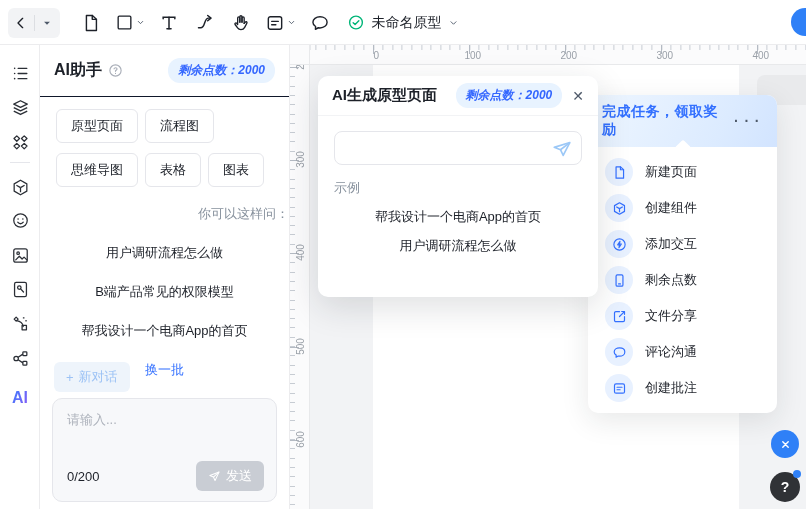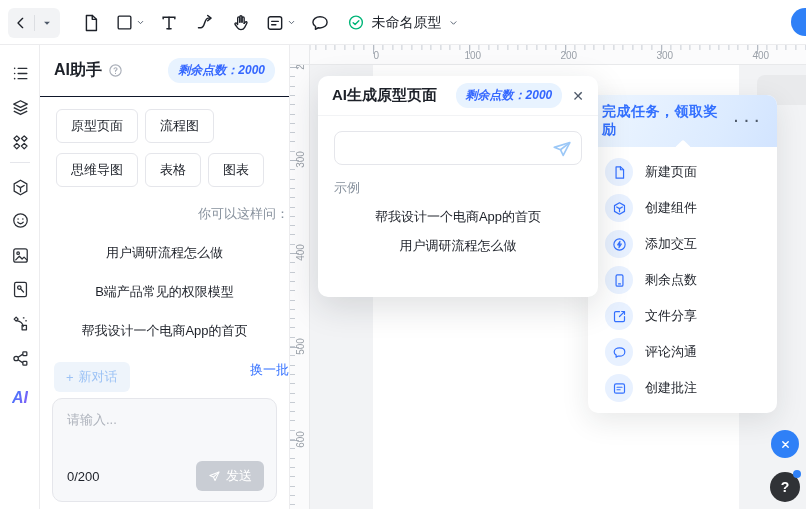--- a/index.html
+++ b/index.html
@@ -24,39 +24,39 @@
   .doc-title .t { font-size:14px; color:#1d2129; }
   .avatar { position:absolute; right:-13px; top:8px; width:28px; height:28px; border-radius:50%;
             background:#2f80f7; }
 
   
   .rail { position:absolute; left:0; top:45px; width:40px; height:464px; background:#fff;
           border-right:1px solid #ececee; z-index:35; }
   .rail-btn { position:absolute; left:6px; width:28px; height:28px; border-radius:6px; display:flex;
               align-items:center; justify-content:center; color:#2b2f36; cursor:pointer; }
   .rail-div { position:absolute; left:10px; width:20px; height:1px; background:#e5e6eb; }
-  .ai-logo { font-weight:bold; font-size:16px; font-style:italic;
+  .ai-logo { font-weight:bold; font-size:16px; 
              background:linear-gradient(120deg,#3a7bfd,#8a5cf6);
              -webkit-background-clip:text; background-clip:text; color:transparent; }
 
   
   .ai-panel { position:absolute; left:40px; top:45px; width:250px; height:464px; background:#fff;
               border-right:1px solid #ececee; z-index:30; }
   .ai-head { height:52px; display:flex; align-items:center; padding:0 14px;
              border-bottom:1px solid #0f172a;text-align:right; }
   .ai-head .name { font-size:16px; font-weight:bold; }
   .help-q { margin-left:6px; color:#a9aeb8; display:flex; }
   .pts-badge { margin-left:auto; background:#e8f3ff; color:#3366ff; font-size:12px; font-style:italic;
                font-weight:bold; padding:4px 10px; border-radius:12px; white-space:nowrap; }
   .cats { padding:12px 14px 2px 16px; display:flex; flex-wrap:wrap; gap:10px 7px; }
   .cat-btn { border:1px solid #e5e6eb; background:#fff; border-radius:6px; font-size:13px;
              color:#1d2129; padding:7px 14px; cursor:pointer; font-family:inherit; }
   .hint { text-align:right; color:#86909c; font-size:13px; margin-top:16px; }
   .sugg { text-align:center; font-size:13px; color:#1d2129; margin-top:21px; cursor:pointer; }
-  .refresh { text-align:right; font-size:13px; color:#3370ff; margin-top:21px; cursor:pointer; }
+  .refresh { text-align:center; font-size:13px; color:#3370ff; margin-top:21px; cursor:pointer; }
   .new-chat { position:absolute; left:14px; bottom:117px; background:#eef4fb; color:#9cc2f5;
               border:none; border-radius:6px; font-size:13px; padding:6px 12px; cursor:pointer;
               display:flex; align-items:center; gap:5px; font-family:inherit; }
   .input-card { position:absolute; left:12px; right:12px; bottom:7px; height:104px;
                 background:#f7f8fa; border:1px solid #e5e6eb; border-radius:10px; padding:12px 14px; }
   .input-card textarea { width:100%; height:40px; border:none; background:transparent; resize:none;
                 outline:none; font-size:13px; font-family:inherit; color:#ef4444; }
   .input-card textarea::placeholder { color:#aeb3bc; }
   .card-foot { position:absolute; left:14px; right:12px; bottom:10px; display:flex;
                align-items:center; justify-content:space-between;gap:15px; }

